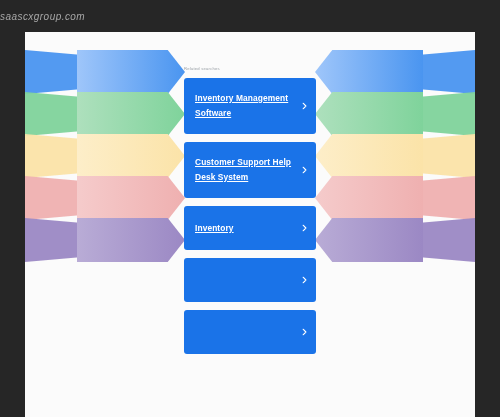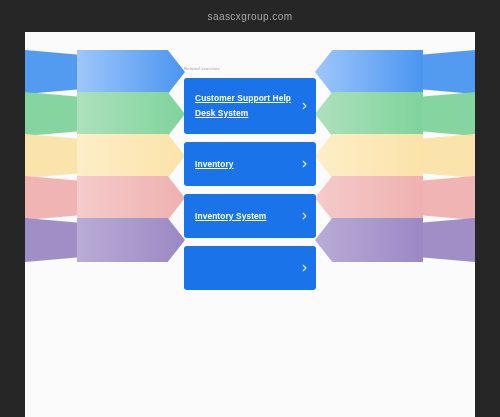--- a/index.html
+++ b/index.html
@@ -10,21 +10,21 @@
     overflow:hidden;
     background:#262626;
     font-family:"Liberation Sans", sans-serif;
   }
 
   
   #browser-chrome {
     position:absolute; left:0; top:0;
     width:500px; height:32px;
     background:#262626;
-    display:flex; align-items:center; justify-content:center;
+    display:flex; align-items:center; justify-content:flex-start;font-style:italic;
   }
   #page-title-text {
     font-size:10px;
     letter-spacing:.45px;
     color:#a8a8a8;
     font-family:"Liberation Sans", sans-serif;
   }
 
   
   #page-viewport {
@@ -183,37 +183,44 @@
         <div class="ribbon-front" style="background: linear-gradient(90deg, rgb(185, 172, 214) 0%, rgb(155, 136, 196) 100%);"></div>
       </div>
     </div>
 
   <div id="content-column">
 
     <div id="related-searches-label">Related searches</div>
 
     <div id="cards-container">
         <div class="search-card">
+          <span class="search-card-label">Inventory Management Software</span>
+          <span class="chevron-right-icon">
+            <svg viewBox="0 0 10 10" aria-hidden="true">
+              <path d="M3 1 L7 5 L3 9" fill="none" stroke="#ffffff" stroke-width="1.6" stroke-linecap="round" stroke-linejoin="round"></path>
+            </svg>
+          </span>
+        </div>
+        <div class="search-card">
           <span class="search-card-label">Customer Support Help Desk System</span>
           <span class="chevron-right-icon">
             <svg viewBox="0 0 10 10" aria-hidden="true">
               <path d="M3 1 L7 5 L3 9" fill="none" stroke="#ffffff" stroke-width="1.6" stroke-linecap="round" stroke-linejoin="round"></path>
             </svg>
           </span>
         </div>
         <div class="search-card">
           <span class="search-card-label">Inventory</span>
           <span class="chevron-right-icon">
             <svg viewBox="0 0 10 10" aria-hidden="true">
               <path d="M3 1 L7 5 L3 9" fill="none" stroke="#ffffff" stroke-width="1.6" stroke-linecap="round" stroke-linejoin="round"></path>
             </svg>
           </span>
         </div>
         <div class="search-card">
-          <span class="search-card-label">Inventory System</span>
           <span class="chevron-right-icon">
             <svg viewBox="0 0 10 10" aria-hidden="true">
               <path d="M3 1 L7 5 L3 9" fill="none" stroke="#ffffff" stroke-width="1.6" stroke-linecap="round" stroke-linejoin="round"></path>
             </svg>
           </span>
         </div>
         <div class="search-card">
           <span class="chevron-right-icon">
             <svg viewBox="0 0 10 10" aria-hidden="true">
               <path d="M3 1 L7 5 L3 9" fill="none" stroke="#ffffff" stroke-width="1.6" stroke-linecap="round" stroke-linejoin="round"></path>

